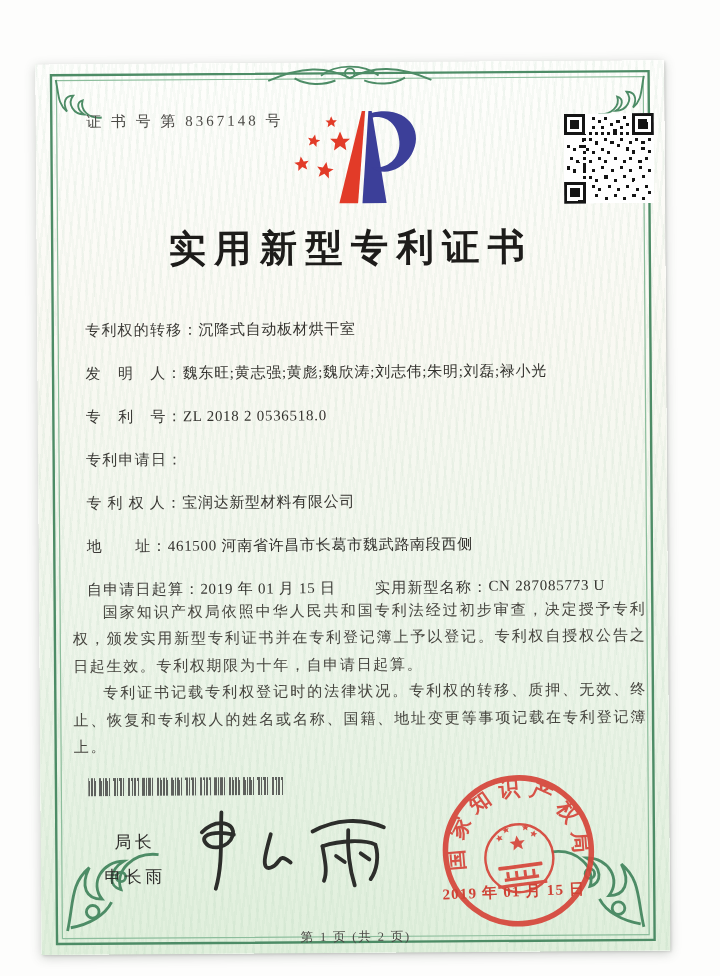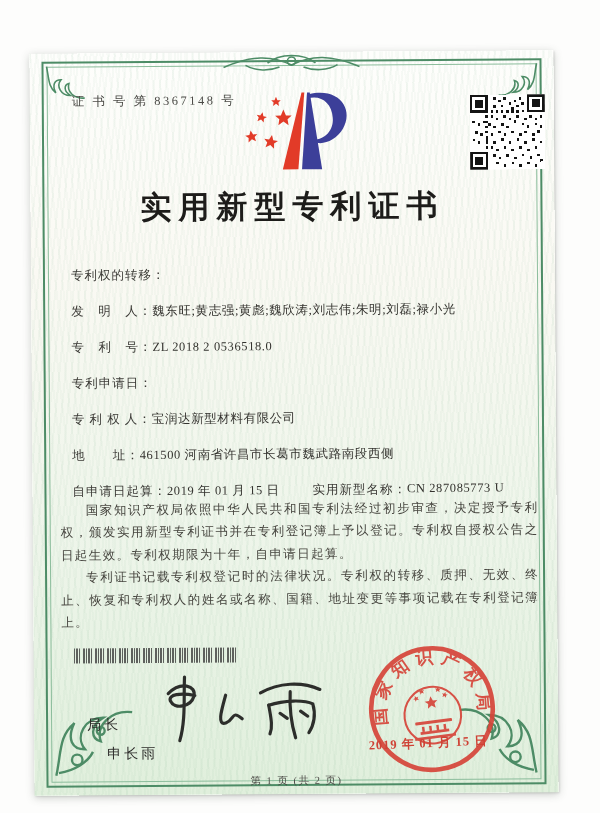--- a/index.html
+++ b/index.html
@@ -39,23 +39,23 @@
   }
   .paras p{margin:0;text-indent:2em;}
   .barcode{
     position:absolute;left:40px;top:595px;width:163px;height:15px;opacity:.78;
     background-image:repeating-linear-gradient(90deg,
       #383838 0 1px, transparent 1px 2px,
       #383838 2px 4px, transparent 4px 5px,
       #383838 5px 6px, transparent 6px 9px,
       #383838 9px 11px, transparent 11px 12px);
   }
-  .signer{position:absolute;left:53px;top:663px;font-family:"Liberation Sans","DejaVu Sans",sans-serif;
-    font-size:14px;color:#2c2b29;letter-spacing:3px;}
-  .signer .name{margin-top:11px;margin-left:20px;}
+  .signer{position:absolute;left:53px;top:640px;font-family:"Liberation Sans","DejaVu Sans",sans-serif;
+    font-size:14px;color:#2c2b29;letter-spacing:3px;text-align:center;}
+  .signer .name{margin-top:11px;}
   .sig{position:absolute;left:113px;top:612px;width:180px;height:82px;}
   .seal{position:absolute;left:328px;top:588px;width:140px;height:140px;opacity:.92;transform:rotate(-7deg);}
   .seal-date{
     position:absolute;left:324px;top:684px;width:140px;text-align:center;
     color:#cf4336;font-size:12.5px;font-weight:700;letter-spacing:1px;transform:rotate(-2deg);
   }
   .footer{position:absolute;left:0;top:722px;width:100%;text-align:center;
     font-size:10.5px;letter-spacing:1.5px;color:#4b4a46;}
 </style>
 </head>
@@ -141,20 +141,21 @@
       <path d="M9 23h1v1h-1z M11 24h1v1h-1z M14 23h1v1h-1z M17 24h1v1h-1z M20 23h1v1h-1z M23 24h1v1h-1z M26 23h1v1h-1z"></path>
       <path d="M10 26h1v1h-1z M13 27h1v1h-1z M16 26h1v1h-1z M19 27h1v1h-1z M22 26h1v1h-1z M25 27h1v1h-1z M27 25h1v1h-1z"></path>
     </g>
   </svg>
 
   <h1 class="title">实用新型专利证书</h1>
 
   <div class="rows">
     <div class="row">
       <span class="lbl">专利权的转移：</span>
+      <span class="val">沉降式自动板材烘干室</span>
     </div>
     <div class="row">
       <span class="lbl">发　明　人：</span>
       <span class="val">魏东旺;黄志强;黄彪;魏欣涛;刘志伟;朱明;刘磊;禄小光</span>
     </div>
     <div class="row">
       <span class="lbl">专　利　号：</span>
       <span class="val">ZL 2018 2 0536518.0</span>
     </div>
     <div class="row">

